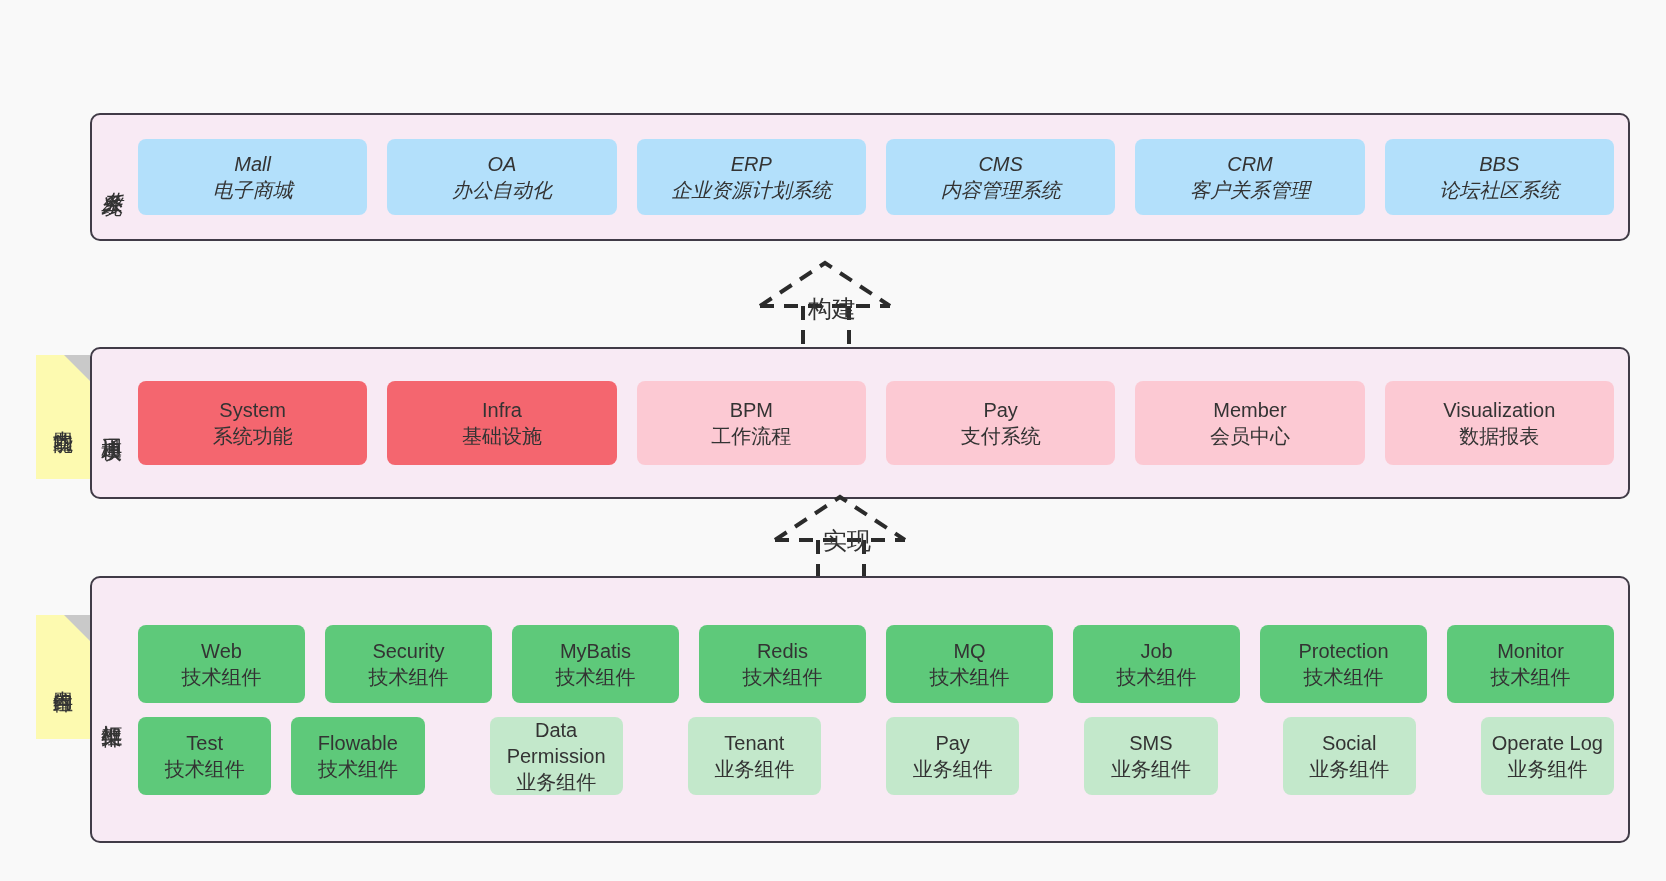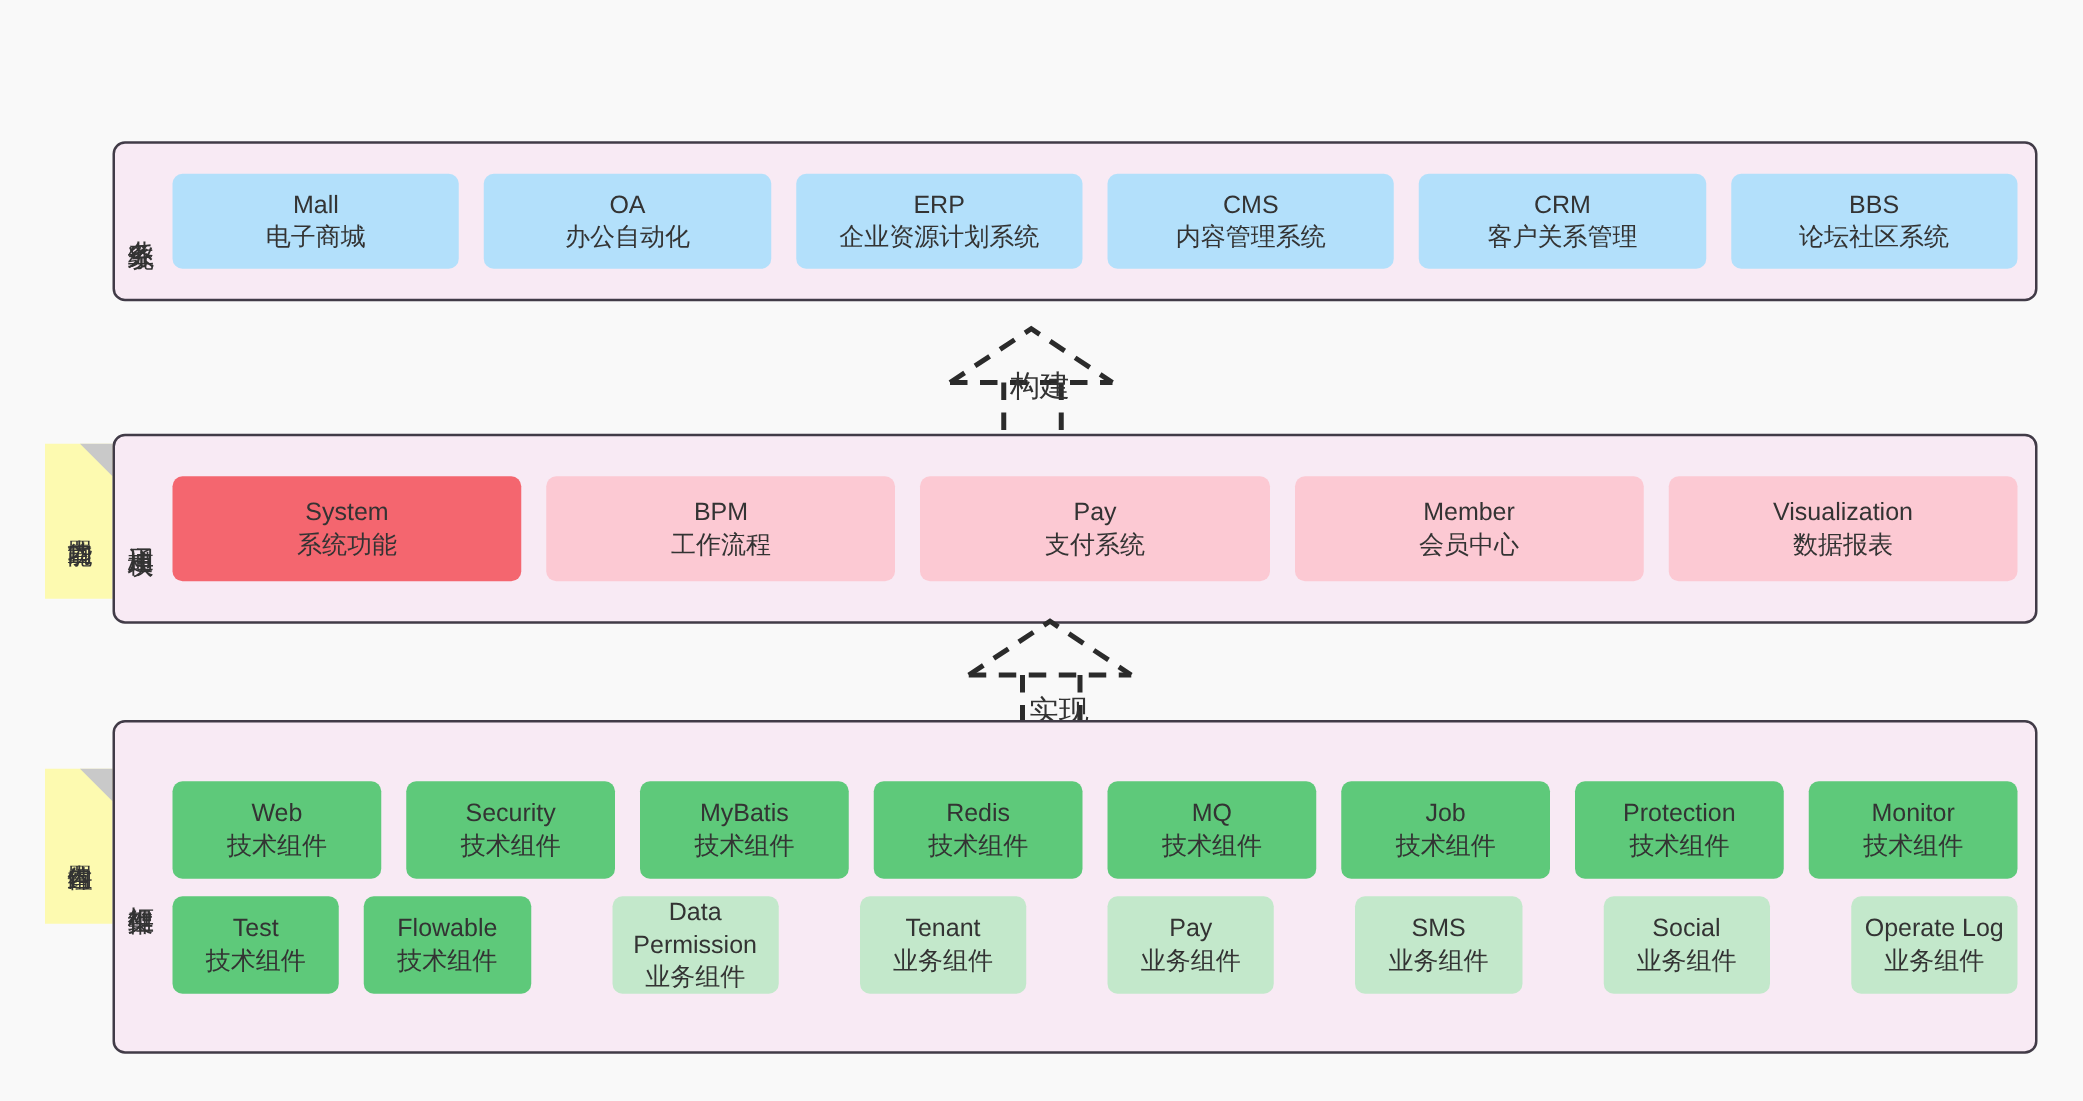--- a/index.html
+++ b/index.html
@@ -127,21 +127,21 @@
     background: transparent;
     white-space: nowrap;
     user-select: none;
   }
 </style>
 </head>
 <body>
 
 <div id="stage">
 
-  <div class="layer" id="layer-business-system" style="left:90px; top:113px; width:1540px; height:128px;">
+  <div class="layer" id="layer-business-system" style="left:90px; top:113px; width:1540px; height:128px;font-style:italic;">
     <div class="layer-title">业务系统</div>
     <div class="layer-body">
       <div class="row">
         <div class="box blue">
           <span class="en">Mall</span>
           <span class="cn">电子商城</span>
         </div>
         <div class="box blue">
           <span class="en">OA</span>
           <span class="cn">办公自动化</span>
@@ -181,20 +181,24 @@
   </div>
 
   <div class="layer" id="layer-common-module" style="left:90px; top:347px; width:1540px; height:152px;">
     <div class="layer-title">通用模块</div>
     <div class="layer-body">
       <div class="row">
         <div class="box red">
           <span class="en">System</span>
           <span class="cn">系统功能</span>
         </div>
+        <div class="box red">
+          <span class="en">Infra</span>
+          <span class="cn">基础设施</span>
+        </div>
         <div class="box pink">
           <span class="en">BPM</span>
           <span class="cn">工作流程</span>
         </div>
         <div class="box pink">
           <span class="en">Pay</span>
           <span class="cn">支付系统</span>
         </div>
         <div class="box pink">
           <span class="en">Member</span>
@@ -208,21 +212,21 @@
     </div>
   </div>
 
   <div class="arrow" style="left:770px; top:492px; width:150px; height:88px;">
     <svg width="150" height="88" viewBox="0 0 150 88">
       <path d="M 5 48 L 70 5 L 135 48" fill="none" stroke="#2b2b2b" stroke-width="4" stroke-dasharray="14,10" stroke-linecap="butt"></path>
       <path d="M 5 48 L 135 48" fill="none" stroke="#2b2b2b" stroke-width="4" stroke-dasharray="14,10" stroke-linecap="butt"></path>
       <path d="M 48 48 L 48 88 M 94 48 L 94 88" fill="none" stroke="#2b2b2b" stroke-width="4" stroke-dasharray="14,10" stroke-linecap="butt"></path>
     </svg>
   </div>
-  <div class="arrow-label" style="left:823px; top:525px;margin-top:28px;">实现</div>
+  <div class="arrow-label" style="left:823px; top:525px;">实现</div>
 
   <div class="note" style="left:36px; top:615px; height:124px;">
     <span class="fold"></span>
     <span>内置组件</span>
   </div>
 
   <div class="layer" id="layer-framework-component" style="left:90px; top:576px; width:1540px; height:267px;">
     <div class="layer-title">框架组件</div>
     <div class="layer-body">
 

